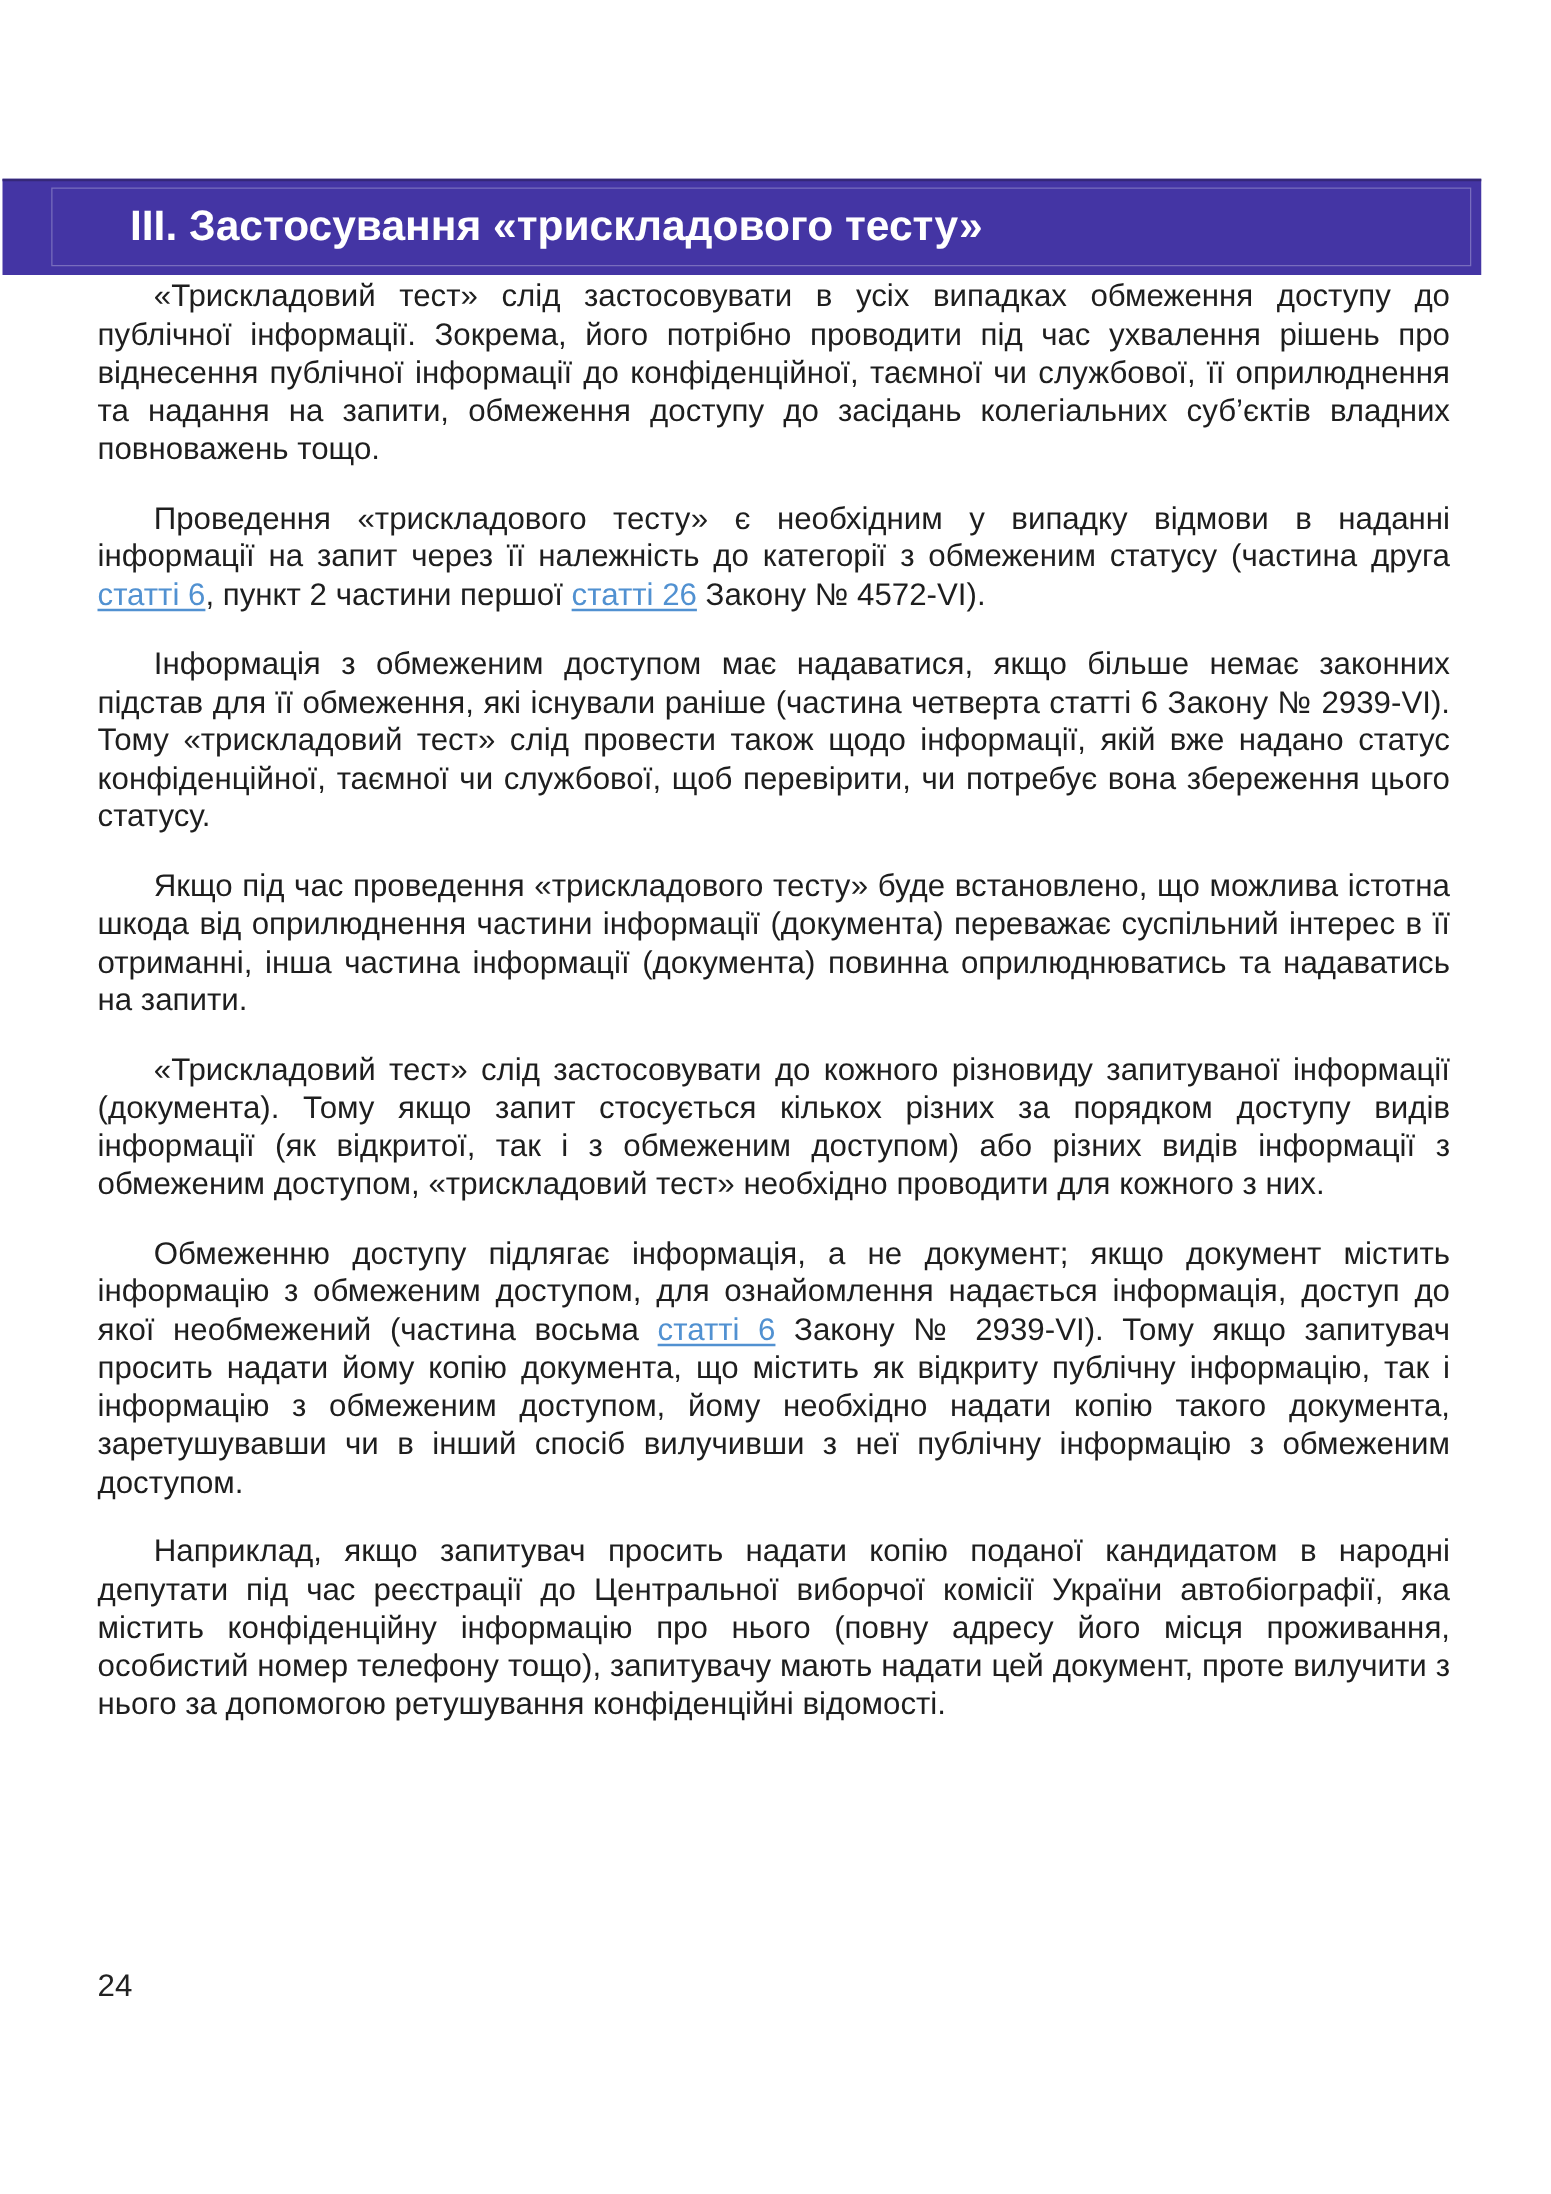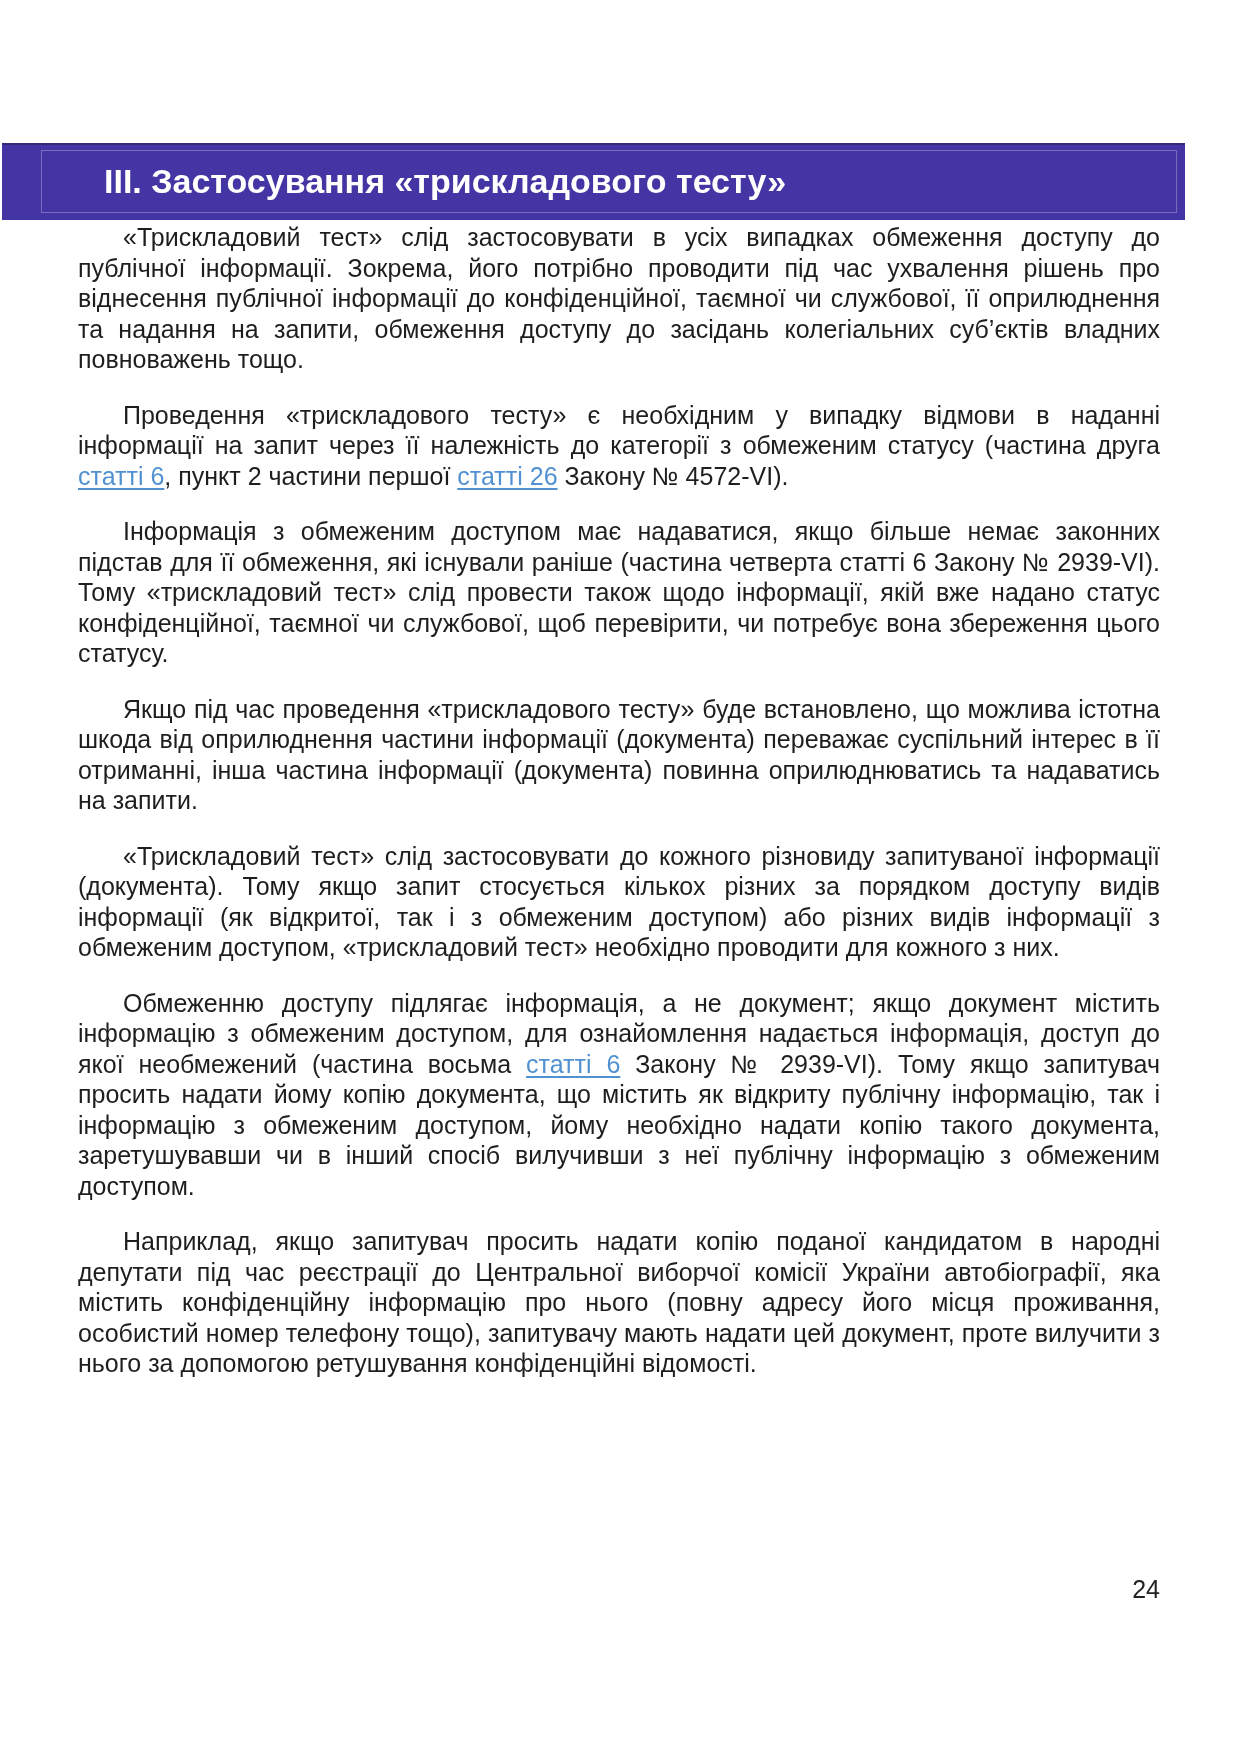--- a/index.html
+++ b/index.html
@@ -61,21 +61,21 @@
   .doc-link {
     color: var(--link-color, #5191D1);
     text-underline-offset: 3px;
     cursor: pointer;
   }
   .page-number {
     position: absolute;
     left: 78px;
     top: 1575px;
     width: 1082px;
-    text-align: right;
+    text-align: left;
     font-size: 25px;
     color: #222222;
   }
 </style>
 </head>
 <body>
 
 <div class="page">
 
   <header class="banner">

